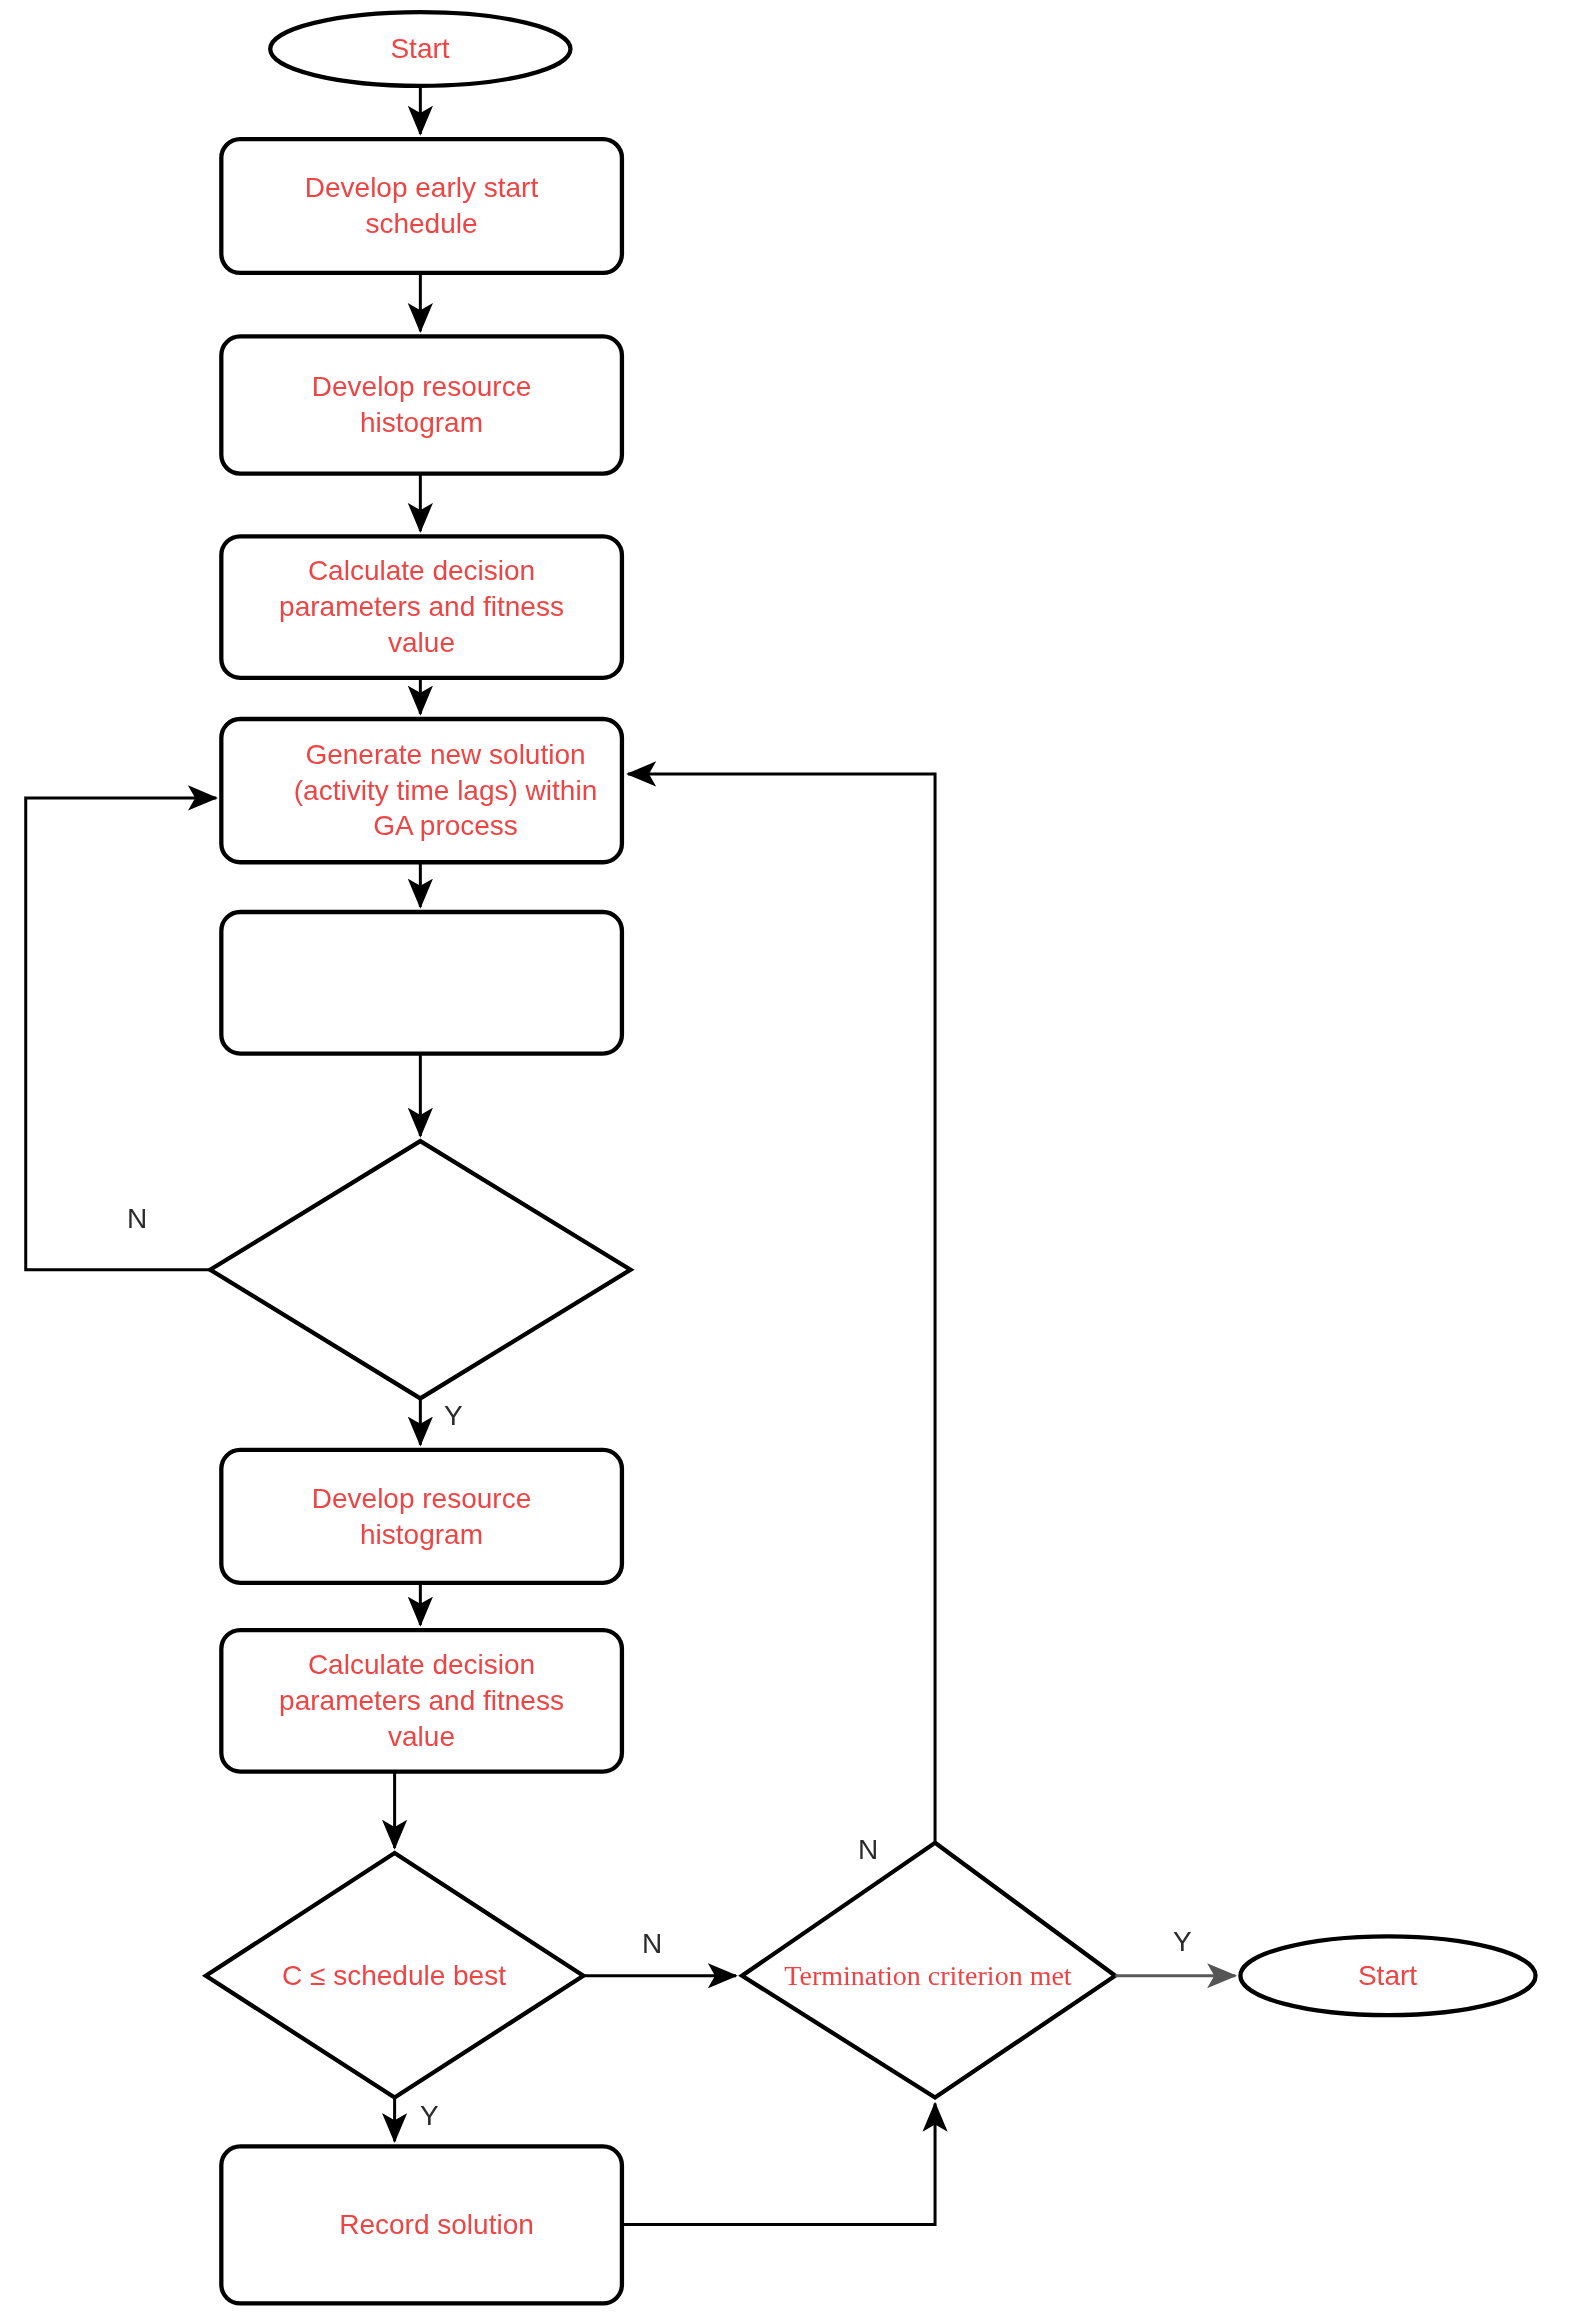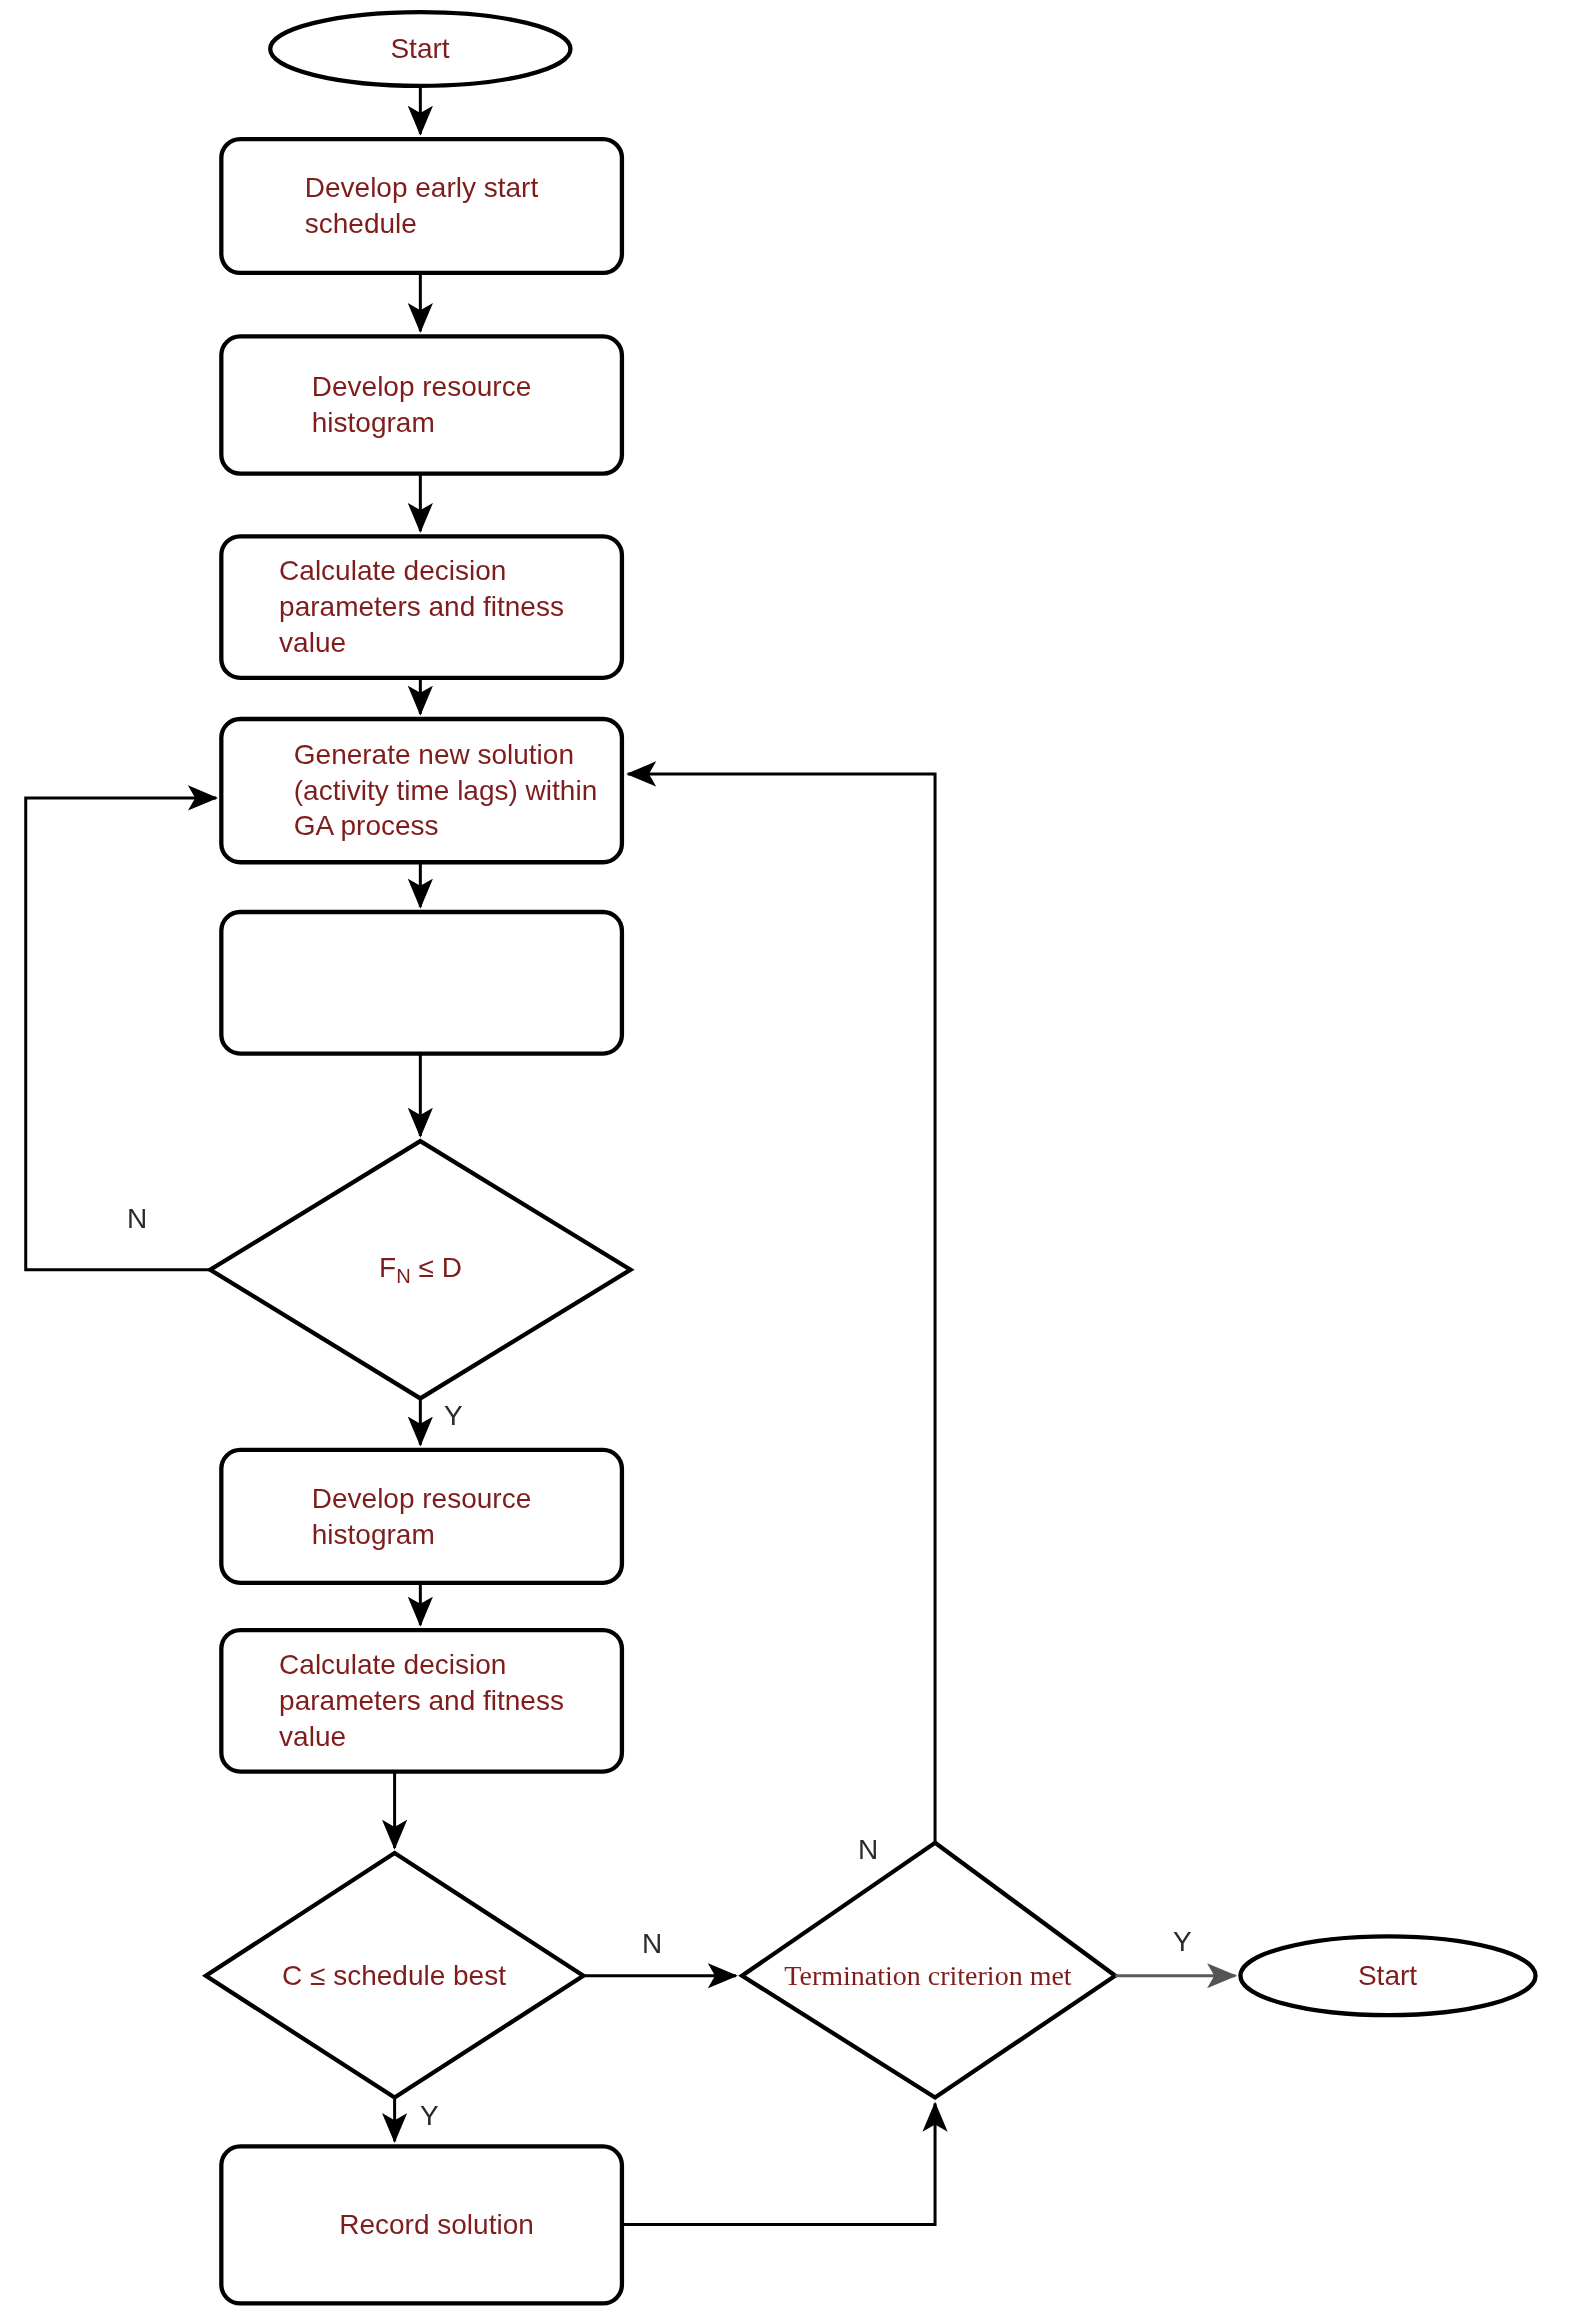--- a/index.html
+++ b/index.html
@@ -6,22 +6,22 @@
   body{
     font-family:"Liberation Sans", sans-serif;
     width:1575px;height:2319px;
     position:relative;overflow:hidden;
   }
   #canvas{position:absolute;left:0;top:0;width:1575px;height:2319px;}
   svg.flow{position:absolute;left:0;top:0;width:1575px;height:2319px;}
   .node-label{
     position:absolute;
     display:flex;align-items:center;justify-content:center;
-    text-align:left;
-    color:#7f1d1d;
+    text-align:center;
+    color:#ef4444;
     font-size:28px;
     line-height:1.28;
     white-space:pre-line;
     pointer-events:none;
   }
   .edge-label{
     position:absolute;
     color:#2b2b2b;
     font-size:28px;
     line-height:1;
@@ -100,23 +100,20 @@
 
   <div class="node-label" style="left:221px;top:536px;width:401px;height:142px;">Calculate decision
 parameters and fitness
 value</div>
 
   <div class="node-label" style="left:221px;top:719px;width:401px;height:143px;margin-left:24px;">Generate new solution
 (activity time lags) within
 GA process</div>
 
 
-  <div class="node-label" style="left:232px;top:1227px;width:377px;height:86px;">
-    <span><span>F</span><sub>N</sub><span> ≤ D</span></span>
-  </div>
 
   <div class="node-label" style="left:221px;top:1450px;width:401px;height:133px;">Develop resource
 histogram</div>
 
   <div class="node-label" style="left:221px;top:1630px;width:401px;height:142px;">Calculate decision
 parameters and fitness
 value</div>
 
   <div class="node-label" style="left:214px;top:1937px;width:360px;height:77px;">C ≤ schedule best</div>
 

